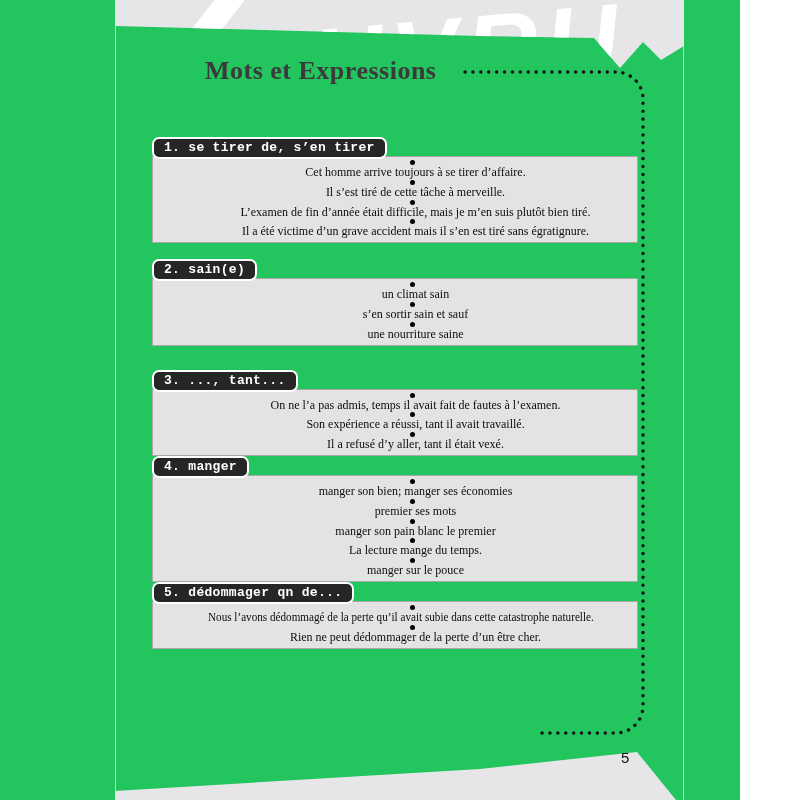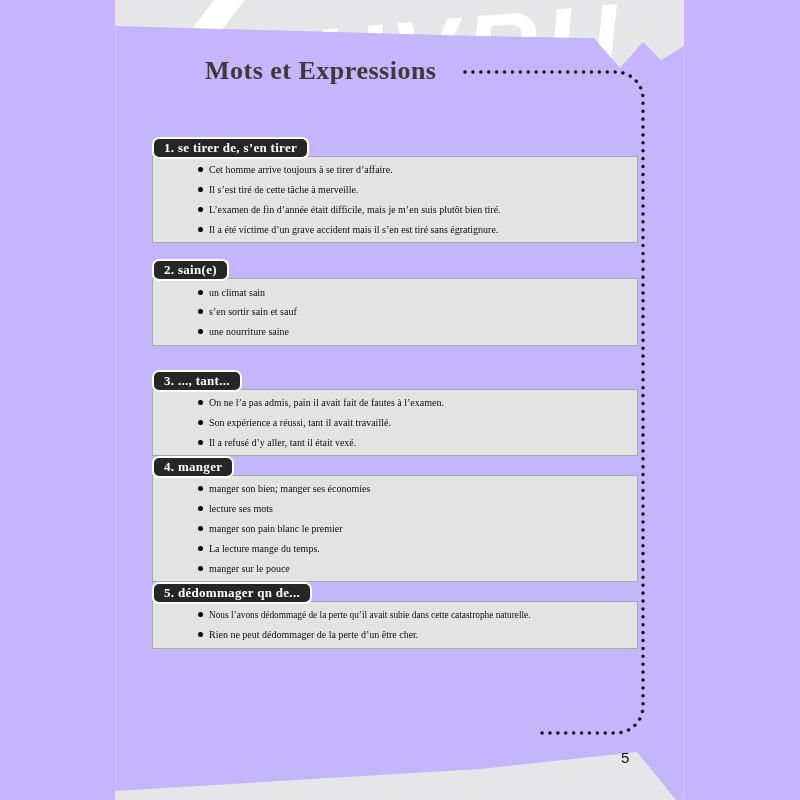--- a/index.html
+++ b/index.html
@@ -1,39 +1,39 @@
 <!DOCTYPE html>
 <html><head>
 <meta charset="utf-8">
 <style>
   html,body{margin:0;padding:0;background:#fff;}
-  #canvas{position:relative;width:800px;height:800px;background:#c4b5fd;overflow:hidden;
+  #canvas{position:relative;width:740px;height:800px;background:#22c55e;overflow:hidden;
           font-family:"Liberation Serif","DejaVu Serif",serif;}
   
   .edge{position:absolute;top:0;bottom:0;width:1px;background:#cccccc;}
   .edge.left{left:115px;}
   .edge.right{left:683px;}
   
   .decor-top{position:absolute;left:0;top:0;}
   .decor-bottom{position:absolute;left:0;top:750px;}
   .dotline{position:absolute;left:0;top:0;pointer-events:none;}
   
   .title{position:absolute;left:205px;top:56px;font-size:26px;font-weight:bold;color:#3a3a3a;
          letter-spacing:0.5px;white-space:nowrap;}
   
   .sections{position:absolute;left:152px;top:137px;width:486px;}
   .section{position:relative;}
   .sec-head{position:relative;z-index:2;display:inline-block;background:#262626;color:#ffffff;
-            font-family:Liberation Serif, serif;font-weight:bold;font-size:13px;
+            font-family:Liberation Mono, monospace;font-weight:bold;font-size:13px;
             line-height:18px;height:18px;padding:0 10px;border:2px solid #ffffff;border-radius:7px;
             margin-bottom:-3px;letter-spacing:0.3px;white-space:nowrap;}
   .sec-box{position:relative;z-index:1;background:#e3e3e3;border:1px solid #a8a8a8;
            padding:3px 4px 3px 45px;margin:0;list-style:none;}
-  .sec-box li{display:flex;align-items:center;height:19.8px;font-size:10px;color:#0d0d0d;
-              white-space:nowrap;}
+  .sec-box li{display:flex;align-items:center;height:19.8px;font-size:12px;color:#0d0d0d;
+              white-space:nowrap;flex-direction:column;}
   .dot{width:5px;height:5px;border-radius:50%;background:#000;margin-right:6px;flex-shrink:0;}
   .txt{display:inline-block;transform-origin:0 50%;}
   .condensed{transform:scaleX(0.88);}
   .condensed-slight{transform:scaleX(0.93);}
   .m16{margin-bottom:16px;} .m6{margin-bottom:24px;} .m12{}
   
   .pagenum{position:absolute;left:621px;top:749px;z-index:3;
            font-family:"Liberation Sans","DejaVu Sans",sans-serif;font-size:15px;color:#111;}
 </style>
 </head>
@@ -107,21 +107,21 @@
             <span class="txt">une nourriture saine</span>
           </li>
       </ul>
     </div>
 
     <div class="section m12">
       <div class="sec-head">3. ..., tant...</div>
       <ul class="sec-box">
         <li>
             <span class="dot"></span>
-            <span class="txt">On ne l’a pas admis, pain il avait fait de fautes à l’examen.</span>
+            <span class="txt">On ne l’a pas admis, temps il avait fait de fautes à l’examen.</span>
           </li>
         <li>
             <span class="dot"></span>
             <span class="txt">Son expérience a réussi, tant il avait travaillé.</span>
           </li>
         <li>
             <span class="dot"></span>
             <span class="txt">Il a refusé d’y aller, tant il était vexé.</span>
           </li>
       </ul>
@@ -129,21 +129,21 @@
 
     <div class="section m12">
       <div class="sec-head">4. manger</div>
       <ul class="sec-box">
         <li>
             <span class="dot"></span>
             <span class="txt">manger son bien; manger ses économies</span>
           </li>
         <li>
             <span class="dot"></span>
-            <span class="txt">lecture ses mots</span>
+            <span class="txt">premier ses mots</span>
           </li>
         <li>
             <span class="dot"></span>
             <span class="txt">manger son pain blanc le premier</span>
           </li>
         <li>
             <span class="dot"></span>
             <span class="txt">La lecture mange du temps.</span>
           </li>
         <li>

